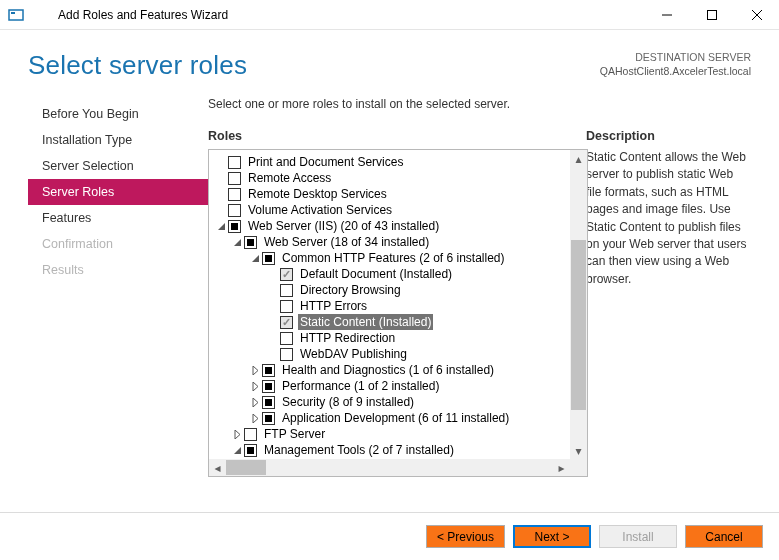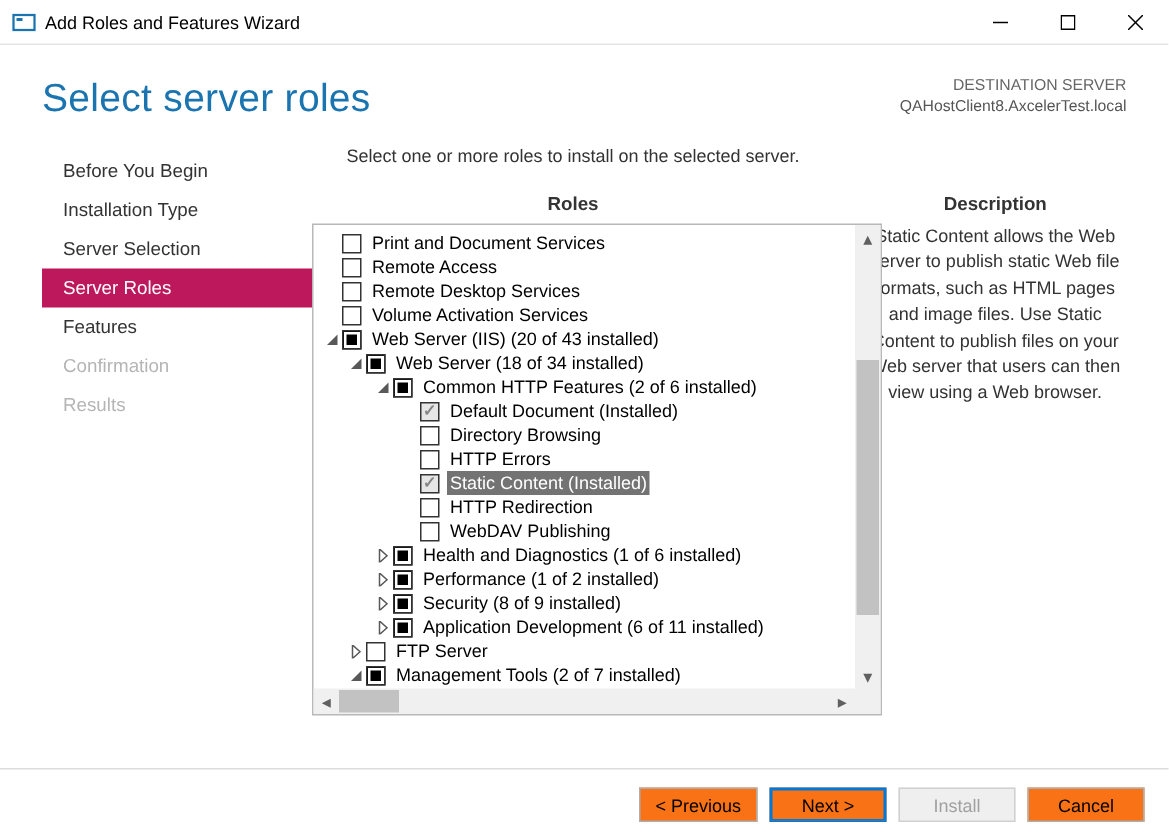--- a/index.html
+++ b/index.html
@@ -1,37 +1,37 @@
 <!DOCTYPE html>
 <html><head>
 <meta charset="utf-8">
 <style>
   * { box-sizing: border-box; margin: 0; padding: 0; }
   body { font-family: "Segoe UI", Tahoma, sans-serif; font-size: 12px; color: #333; background: #fff; width: 779px; height: 560px; overflow: hidden; }
 
   .titlebar { height: 30px; display: flex; align-items: center; padding: 0 0 0 8px; border-bottom: 1px solid #e5e5e5; }
   .titlebar .icon { width: 16px; height: 16px; margin-right: 6px; display:flex; align-items:center; justify-content:center;}
-  .titlebar .title { flex: 1; font-size: 12px; color: #000; }
+  .titlebar .title { flex: 1; font-size: 12px; color: #000; margin-left: 28px; }
   .winbtns { display: flex; }
   .winbtn { width: 45px; height: 30px; display: flex; align-items: center; justify-content: center; }
   .winbtn svg { width: 10px; height: 10px; }
 
   .header { display: flex; padding: 20px 28px 16px 28px; align-items: flex-start; gap: 35px; }
   .header h1 { font-size: 26px; font-weight: 300; color: #1a74b0; letter-spacing: 0.2px; flex: 1; }
   .dest { text-align: right; font-size: 10.5px; color: #555; line-height: 1.35; }
   .dest .lbl { color: #666; }
 
   .body { display: flex; padding: 0 28px; }
 
   .nav { width: 180px; padding-top: 4px; }
   .nav-item { padding: 6px 14px; font-size: 12.5px; color: #333; cursor: default; }
   .nav-item.active { background: #be185d; color: #fff; }
   .nav-item.disabled { color: #b5b5b5; }
 
-  .main { flex: 1; display: flex; gap: 20px; text-align: center; }
+  .main { flex: 1; display: flex; gap: 30px; }
   .roles-col { width: 348px; }
   .desc-col { flex: 1; }
 
   .instr { font-size: 12px; color: #333; margin-bottom: 18px; }
   .sect-head { font-weight: 600; font-size: 12.5px; margin-bottom: 6px; color: #333; }
 
   .tree-wrap { border: 1px solid #b8b8b8; width: 380px; height: 328px; position: relative; background:#fff; overflow:hidden;}
   .tree { position:absolute; inset:0 17px 17px 0; overflow: hidden; padding: 4px 0 4px 4px; }
   .vscroll { position:absolute; top:0; right:0; bottom:17px; width:17px; background:#f0f0f0; }
   .vscroll .thumb { position:absolute; left:1px; right:1px; top:90px; height:170px; background:#c2c2c2; }

